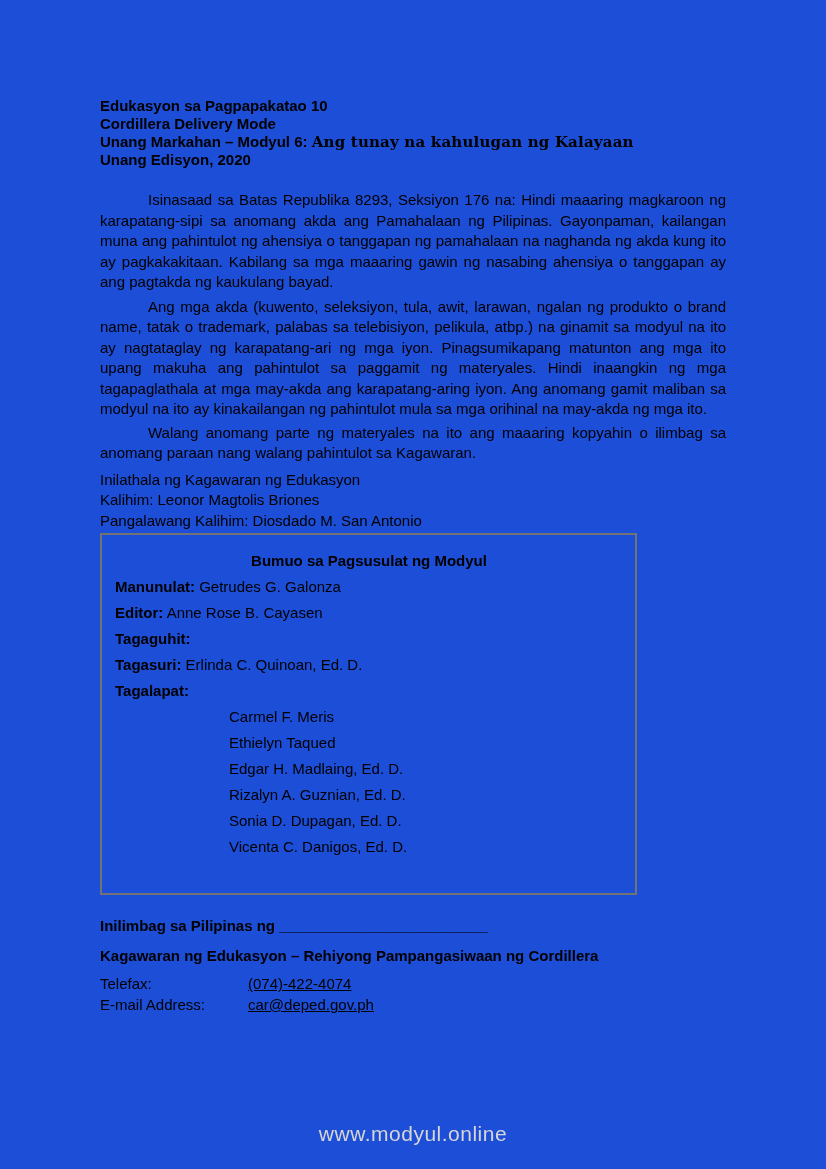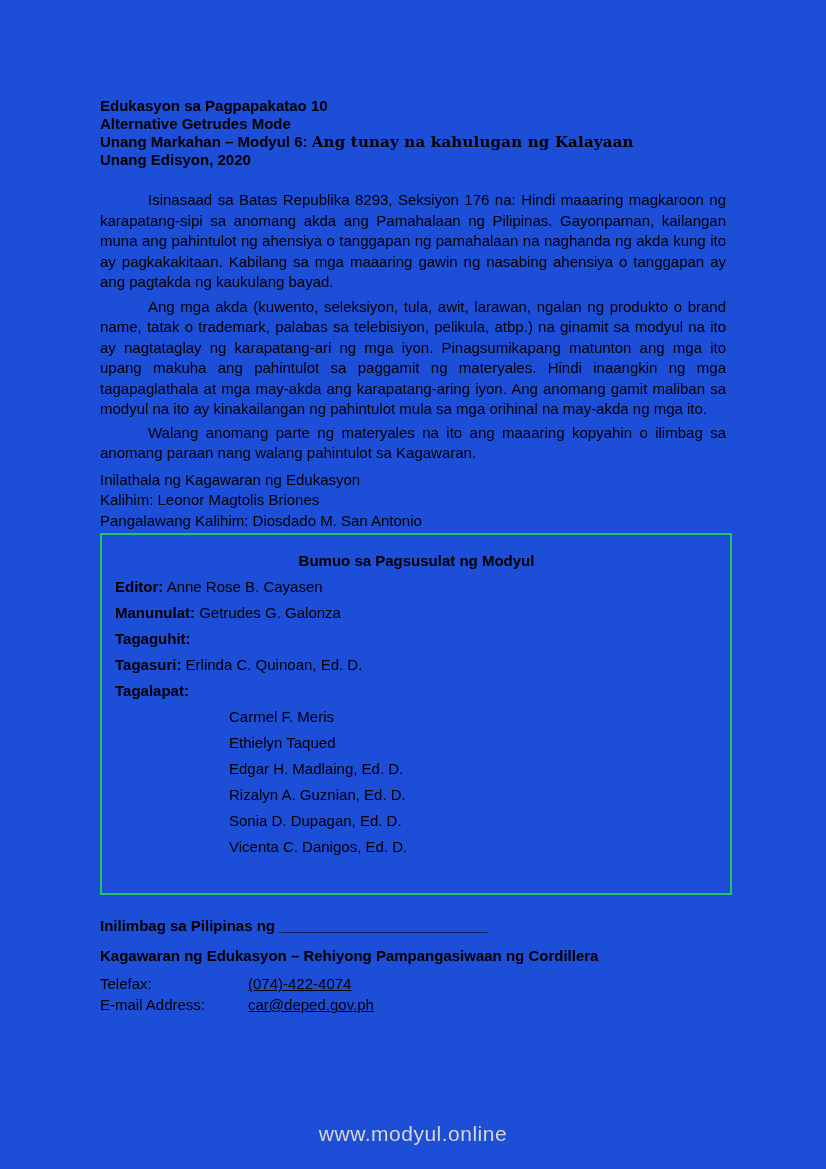--- a/index.html
+++ b/index.html
@@ -38,23 +38,23 @@
   .p2 { margin-top: 4px; }
   .p3 { margin-top: 3px; }
   .publisher {
     margin-top: 6px;
     font-size: 15px;
     line-height: 20.5px;
   }
   .credits-box {
     margin-top: 2px;
     box-sizing: border-box;
-    width: 632px;
+    width: 537px;
     height: 362px;
-    border: 2px solid #22c55e;
+    border: 2px solid #737373;
     padding: 12px 12px 0 13px;
     font-size: 15px;
   }
   .box-title {
     text-align: center;
     font-weight: bold;
     line-height: 27px;
   }
   .credit-row { line-height: 26px; }
   .credit-label { font-weight: bold; }
@@ -91,40 +91,40 @@
   }
 </style>
 </head>
 <body>
 
 <div class="page">
   <div class="content">
 
     <div class="doc-header">
       <div>Edukasyon sa Pagpapakatao 10</div>
-      <div>Alternative Getrudes Mode</div>
+      <div>Cordillera Delivery Mode</div>
       <div><span>Unang Markahan – Modyul 6: </span><span class="serif-title">Ang tunay na kahulugan ng Kalayaan</span></div>
       <div>Unang Edisyon, 2020</div>
     </div>
 
     <p class="para p1">Isinasaad sa Batas Republika 8293, Seksiyon 176 na: Hindi maaaring magkaroon ng karapatang-sipi sa anomang akda ang Pamahalaan ng Pilipinas. Gayonpaman, kailangan muna ang pahintulot ng ahensiya o tanggapan ng pamahalaan na naghanda ng akda kung ito ay pagkakakitaan. Kabilang sa mga maaaring gawin ng nasabing ahensiya o tanggapan ay ang pagtakda ng kaukulang bayad.</p>
     <p class="para p2">Ang mga akda (kuwento, seleksiyon, tula, awit, larawan, ngalan ng produkto o brand name, tatak o trademark, palabas sa telebisiyon, pelikula, atbp.) na ginamit sa modyul na ito ay nagtataglay ng karapatang-ari ng mga iyon. Pinagsumikapang matunton ang mga ito upang makuha ang pahintulot sa paggamit ng materyales. Hindi inaangkin ng mga tagapaglathala at mga may-akda ang karapatang-aring iyon. Ang anomang gamit maliban sa modyul na ito ay kinakailangan ng pahintulot mula sa mga orihinal na may-akda ng mga ito.</p>
     <p class="para p3">Walang anomang parte ng materyales na ito ang maaaring kopyahin o ilimbag sa anomang paraan nang walang pahintulot sa Kagawaran.</p>
 
     <div class="publisher">
       <div>Inilathala ng Kagawaran ng Edukasyon</div>
       <div>Kalihim: Leonor Magtolis Briones</div>
       <div>Pangalawang Kalihim: Diosdado M. San Antonio</div>
     </div>
 
     <div class="credits-box">
       <div class="box-title">Bumuo sa Pagsusulat ng Modyul</div>
 
+      <div class="credit-row"><span class="credit-label">Manunulat:</span><span> Getrudes G. Galonza</span></div>
       <div class="credit-row"><span class="credit-label">Editor:</span><span> Anne Rose B. Cayasen</span></div>
-      <div class="credit-row"><span class="credit-label">Manunulat:</span><span> Getrudes G. Galonza</span></div>
       <div class="credit-row"><span class="credit-label">Tagaguhit:</span><span></span></div>
       <div class="credit-row"><span class="credit-label">Tagasuri:</span><span> Erlinda C. Quinoan, Ed. D.</span></div>
       <div class="credit-row"><span class="credit-label">Tagalapat:</span><span></span></div>
 
       <div class="credit-name">Carmel F. Meris</div>
       <div class="credit-name">Ethielyn Taqued</div>
       <div class="credit-name">Edgar H. Madlaing, Ed. D.</div>
       <div class="credit-name">Rizalyn A. Guznian, Ed. D.</div>
       <div class="credit-name">Sonia D. Dupagan, Ed. D.</div>
       <div class="credit-name">Vicenta C. Danigos, Ed. D.</div>

